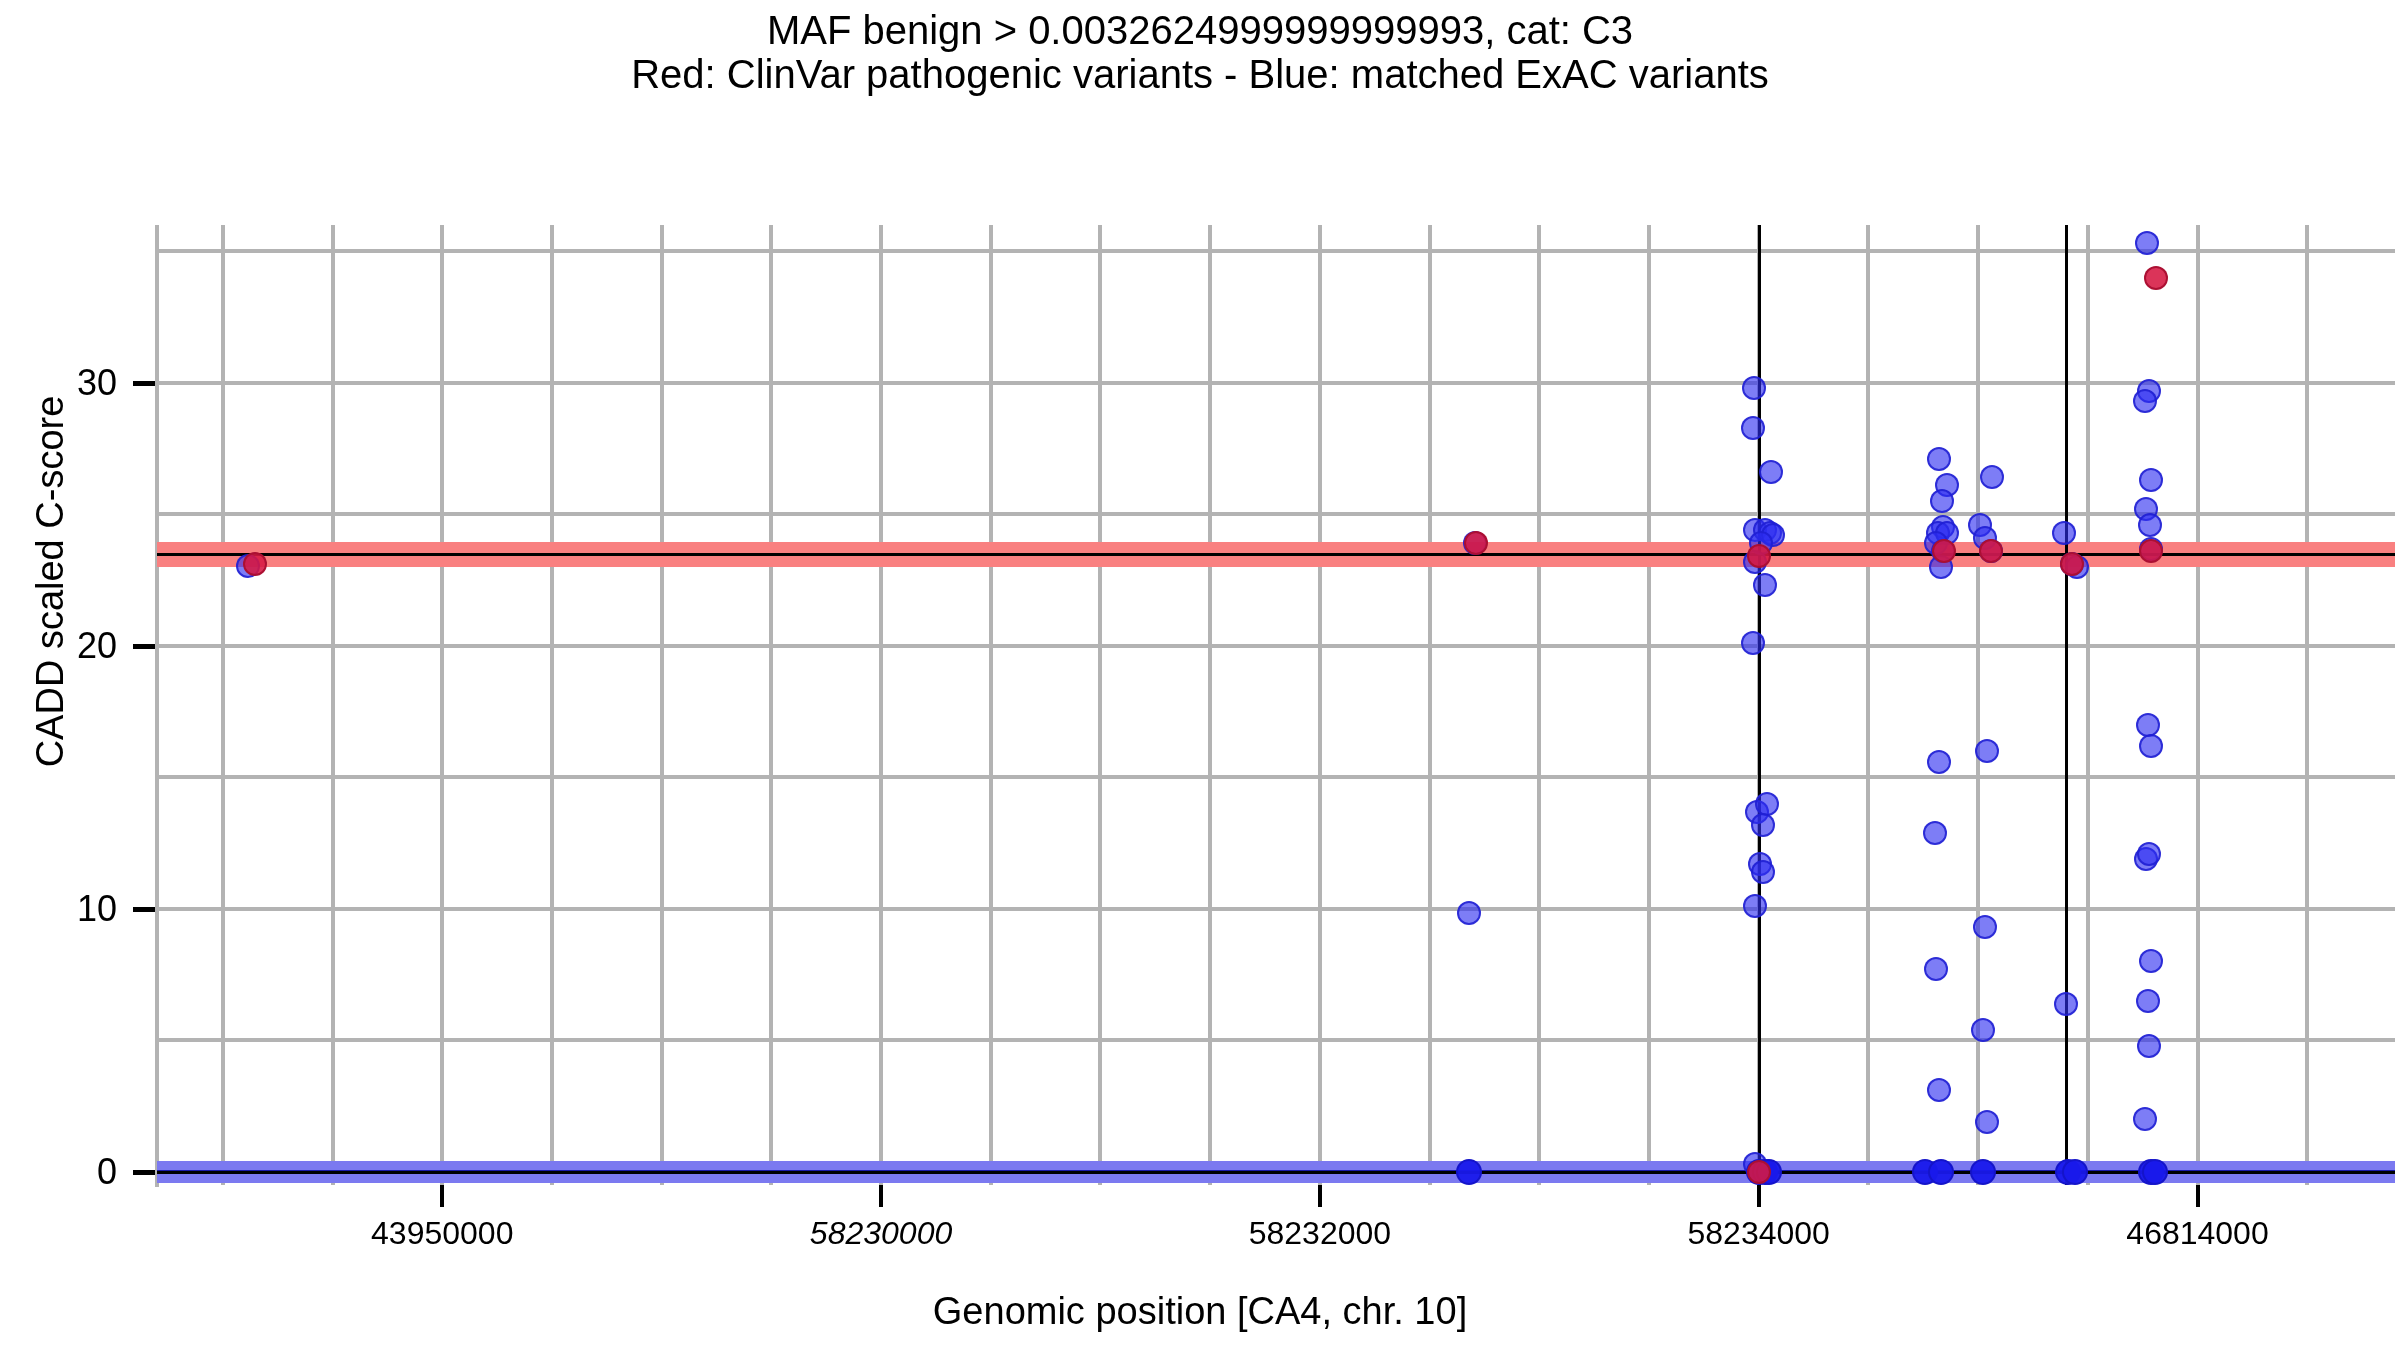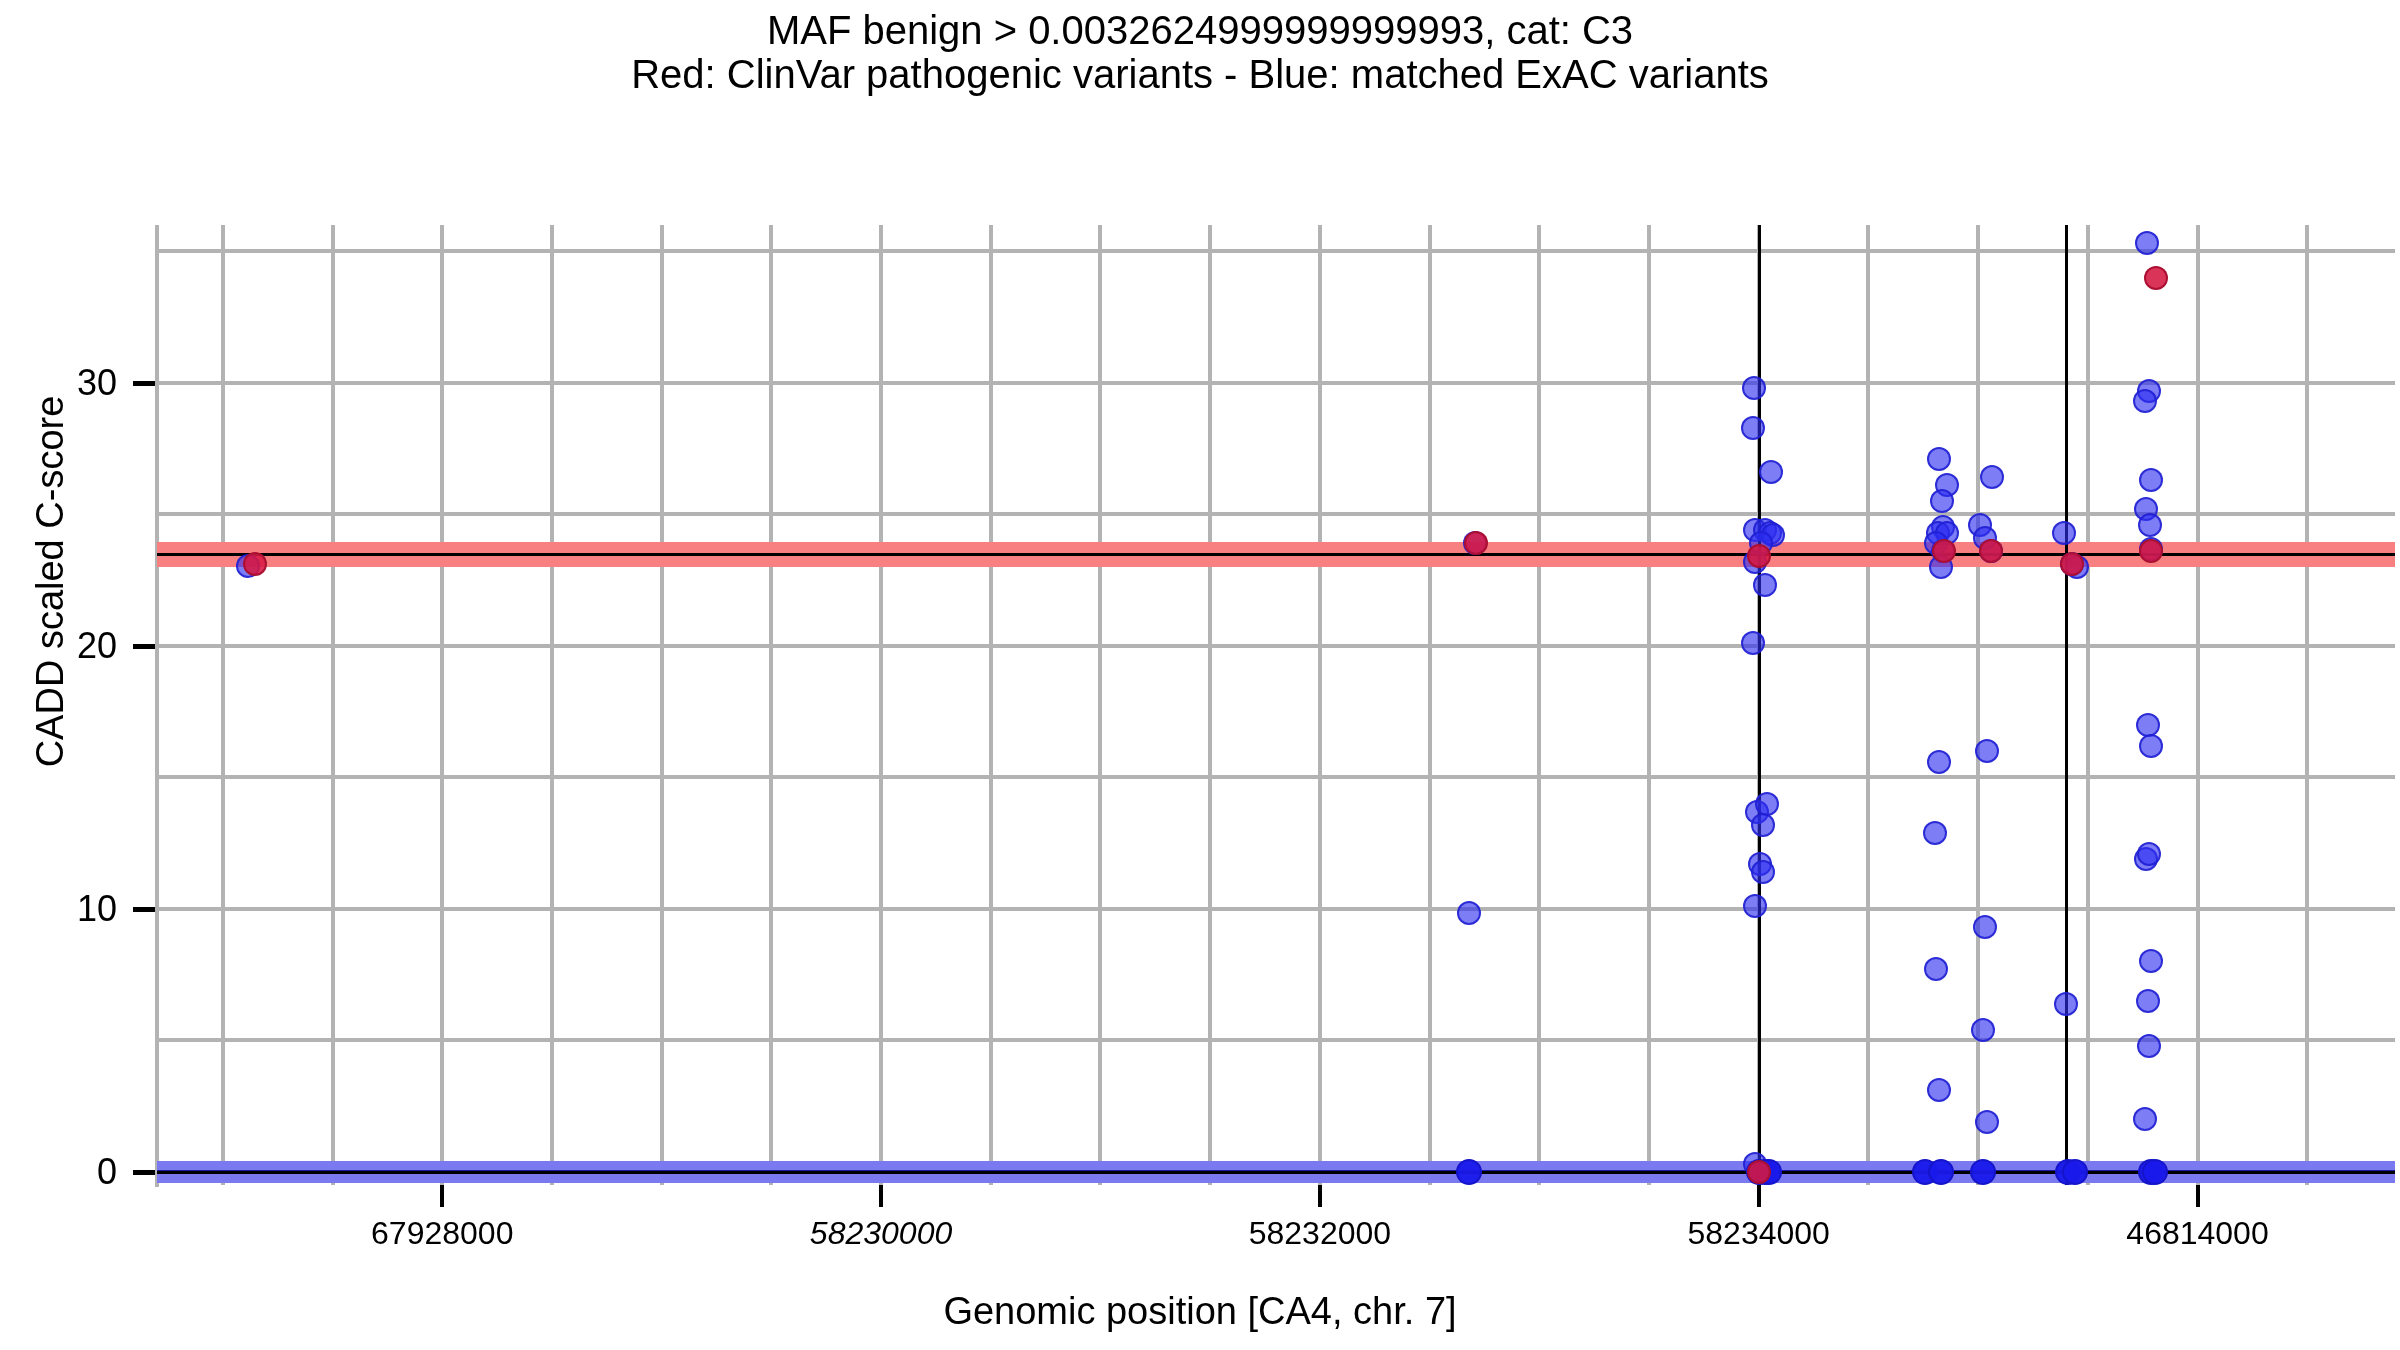--- a/index.html
+++ b/index.html
@@ -183,27 +183,27 @@
       <div class="ytick-label" style="left: -103px; width: 220px; top: 364.808px;">30</div>
       <div class="ytick-mark" style="left: 133px; top: 643.822px;"></div>
       <div class="ytick-label" style="left: -103px; width: 220px; top: 627.822px;">20</div>
       <div class="ytick-mark" style="left: 133px; top: 906.836px;"></div>
       <div class="ytick-label" style="left: -103px; width: 220px; top: 890.836px;">10</div>
       <div class="ytick-mark" style="left: 133px; top: 1169.85px;"></div>
       <div class="ytick-label" style="left: -103px; width: 220px; top: 1153.85px;">0</div>
     </div>
   <div id="xtick-layer">
       <div class="xtick-mark" style="left: 440.235px; top: 1185px;"></div>
-      <div class="xtick-label" style="left: 282.235px; width: 320px; top: 1217px;">67928000</div>
+      <div class="xtick-label" style="left: 282.235px; width: 320px; top: 1217px;">43950000</div>
       <div class="xtick-mark" style="left: 879.059px; top: 1185px;"></div>
       <div class="xtick-label" style="left: 721.059px; width: 320px; top: 1217px; font-style: italic;">58230000</div>
       <div class="xtick-mark" style="left: 1317.88px; top: 1185px;"></div>
       <div class="xtick-label" style="left: 1159.88px; width: 320px; top: 1217px;">58232000</div>
       <div class="xtick-mark" style="left: 1756.71px; top: 1185px;"></div>
       <div class="xtick-label" style="left: 1598.71px; width: 320px; top: 1217px;">58234000</div>
       <div class="xtick-mark" style="left: 2195.53px; top: 1185px;"></div>
       <div class="xtick-label" style="left: 2037.53px; width: 320px; top: 1217px;">46814000</div>
     </div>
 
   <div id="ylabel">CADD scaled C-score</div>
-  <div id="xlabel">Genomic position [CA4, chr. 7]</div>
+  <div id="xlabel">Genomic position [CA4, chr. 10]</div>
 
 </div>
 
 </body></html>

